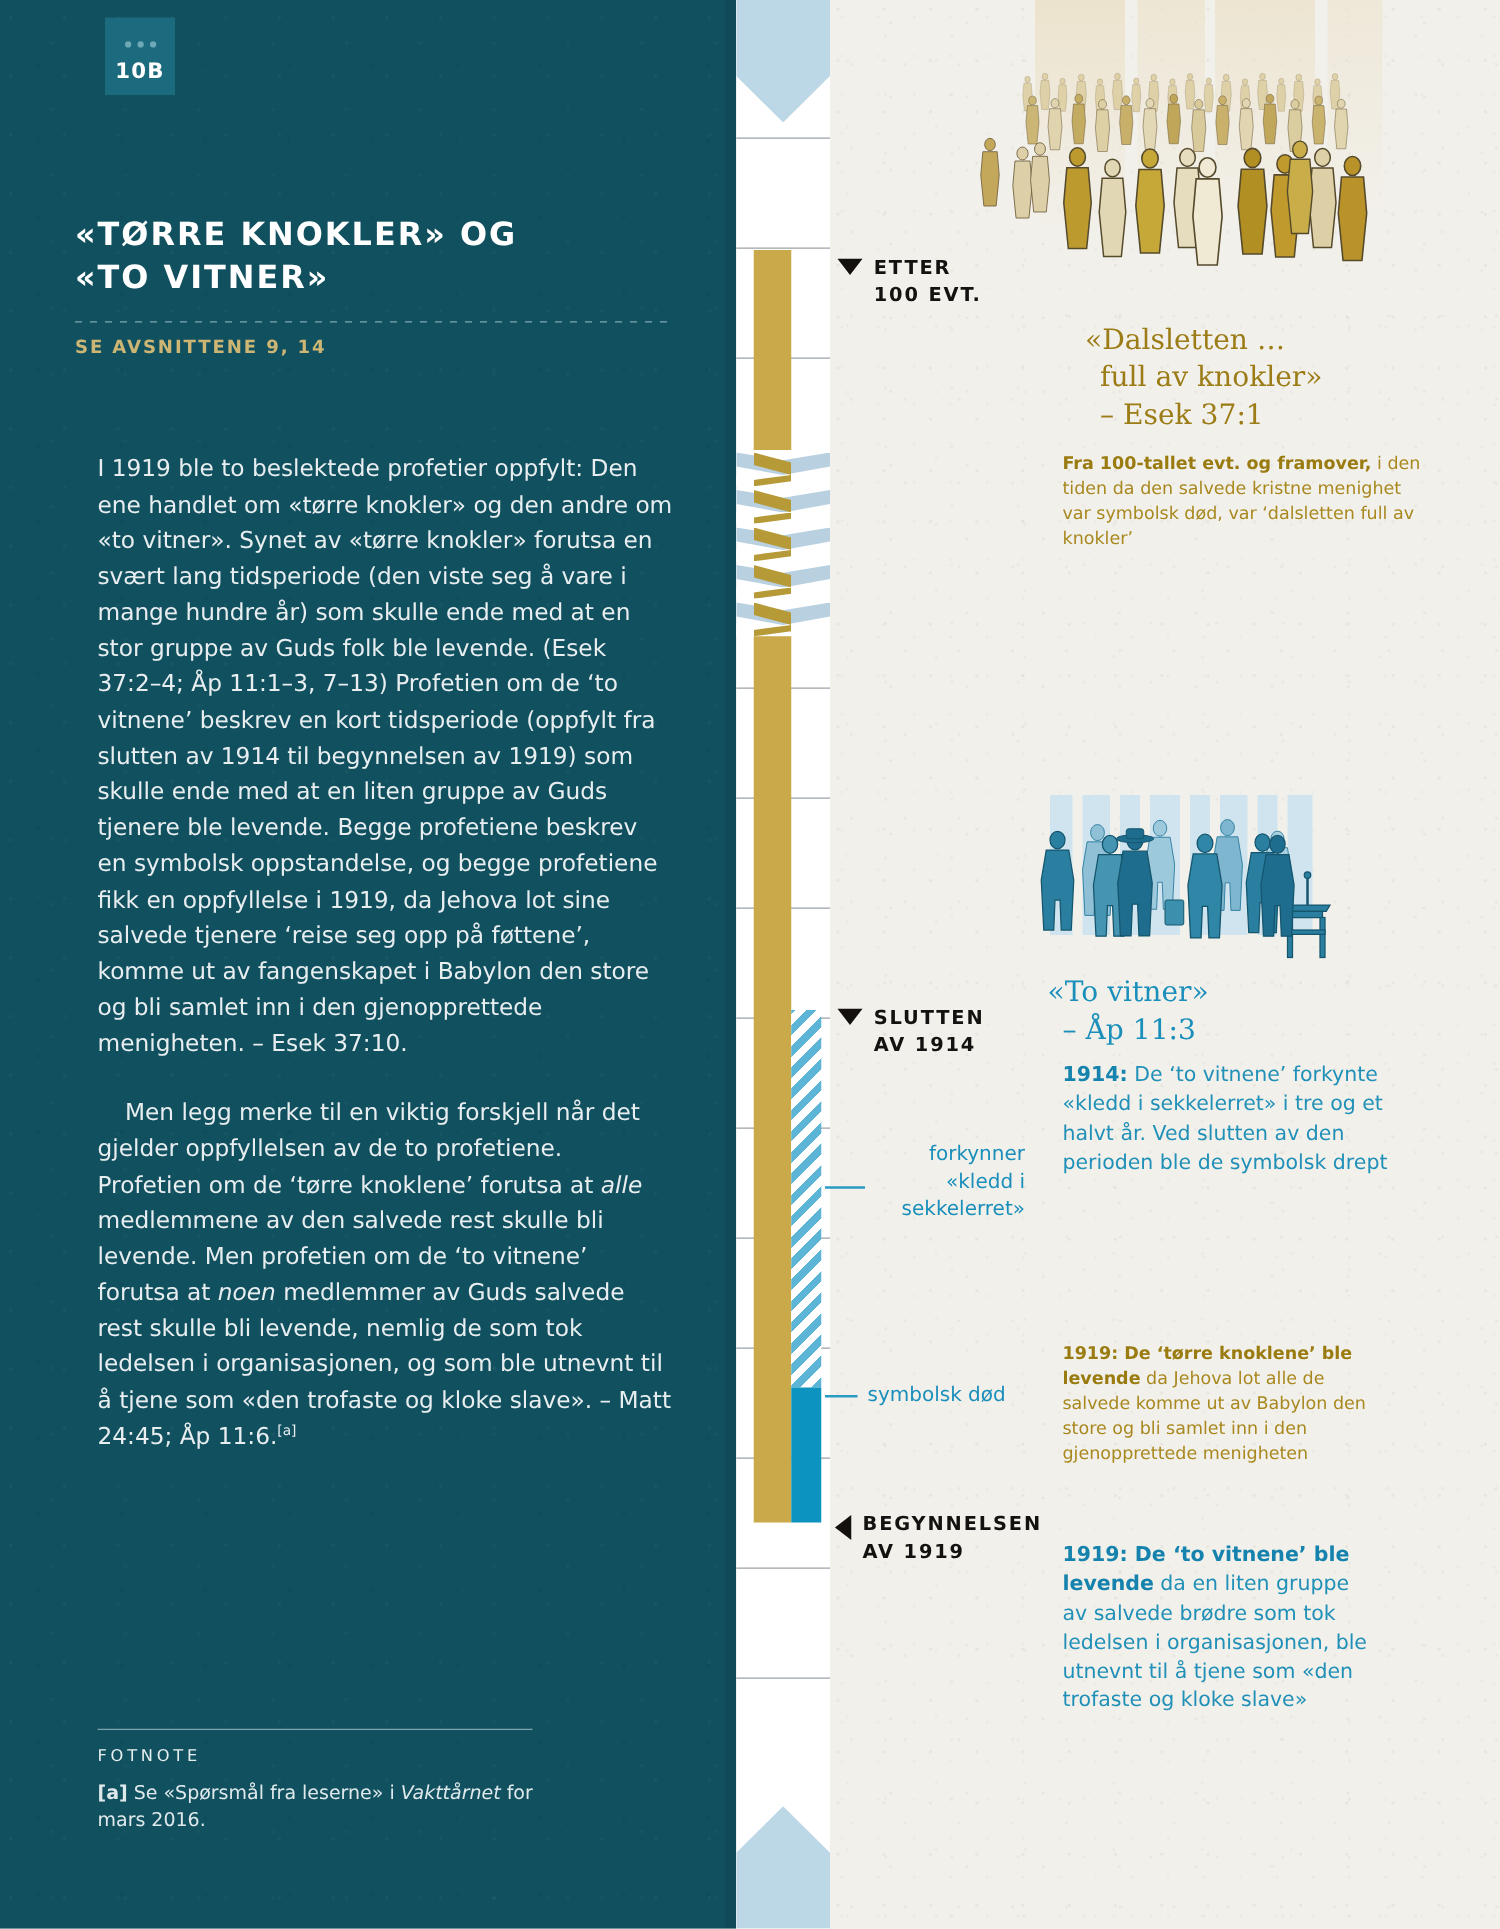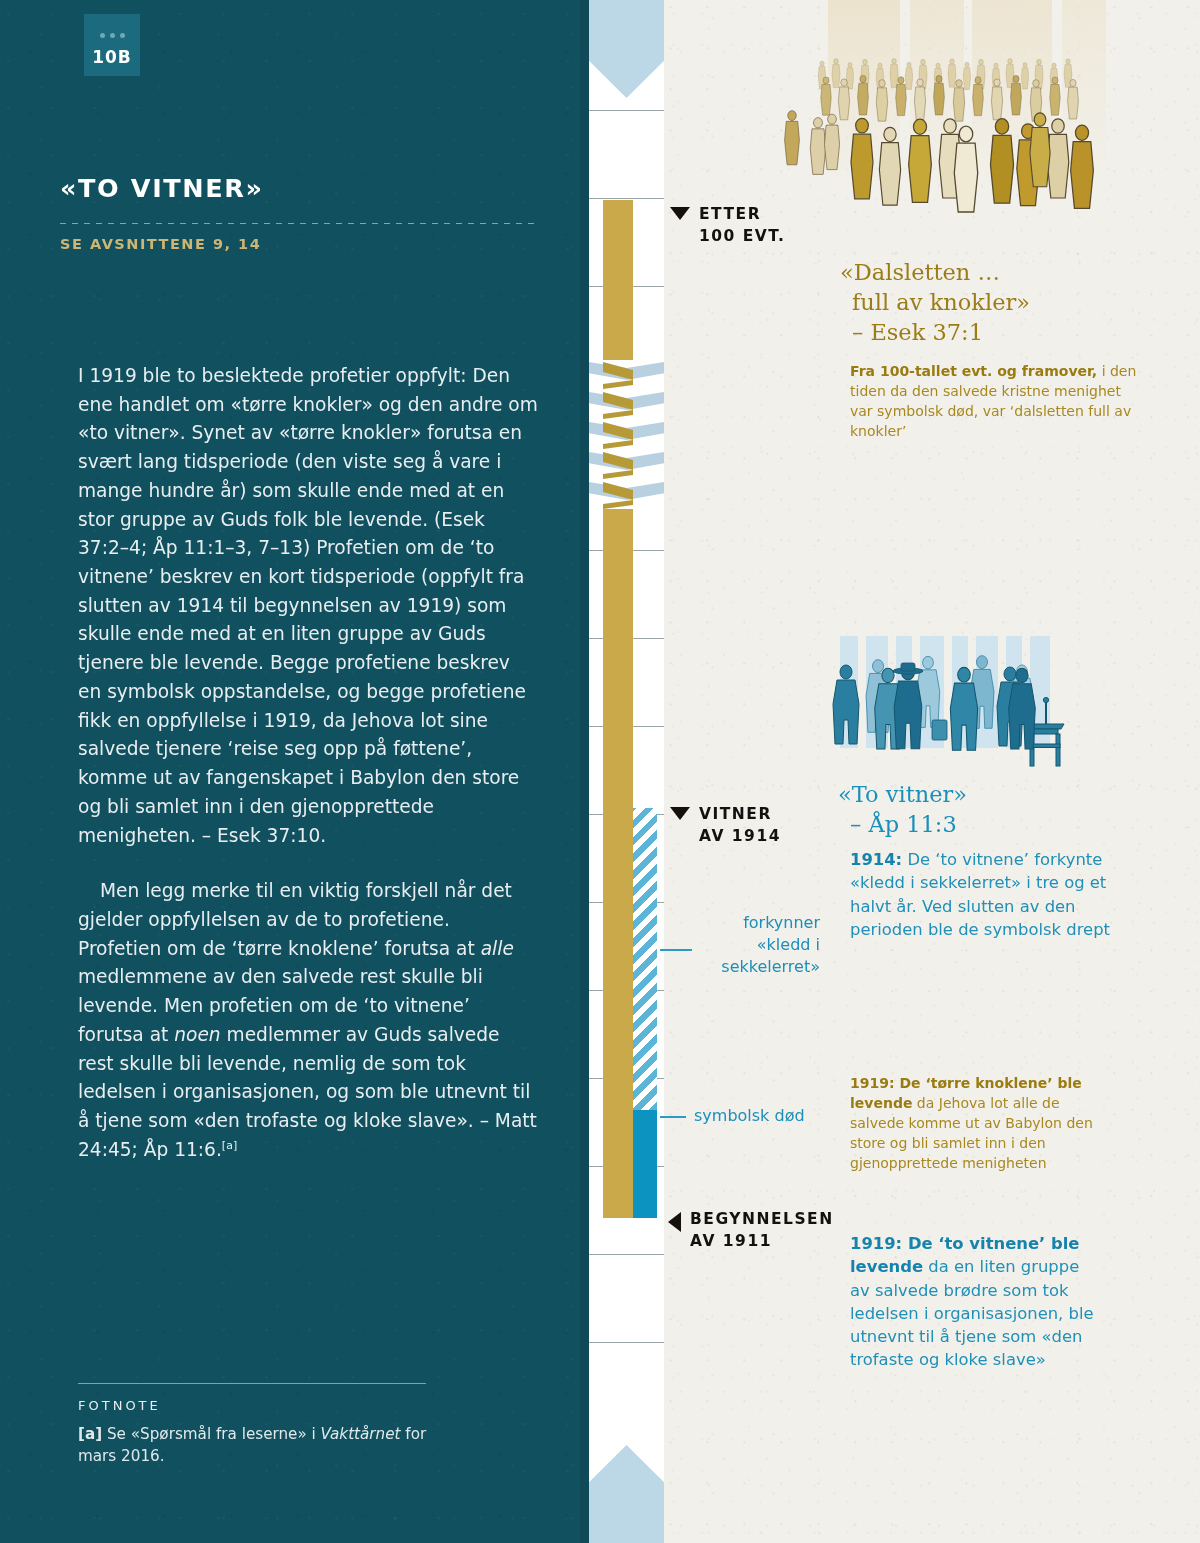--- a/index.html
+++ b/index.html
@@ -147,21 +147,21 @@
   .callout-line{position:absolute;height:2px;background:#2a9cc4;}
   .callout-text{
     color:#1a8fbb;font-size:16px;line-height:1.38;text-align:right;font-weight:400;
   }
 
   
   .illus{position:absolute;z-index:4;}
   .block{position:absolute;z-index:6;}
   .quote-gold{
     color:#9c7c16;font-family:"DejaVu Serif","Liberation Serif",serif;
-    font-size:22.5px;line-height:1.33;
+    font-size:22.5px;line-height:1.33;margin-left:28px;
   }
   .quote-blue{
     color:#1a8fbb;font-family:"DejaVu Serif","Liberation Serif",serif;
     font-size:22.5px;line-height:1.33;
   }
   .para-gold{color:#a8881f;font-size:14px;line-height:1.42;}
   .para-gold b{font-weight:700;color:#9a7b10;}
   .para-blue{color:#2090b8;font-size:16.4px;line-height:1.42;}
   .para-blue b{font-weight:700;color:#1583ad;}
 </style>
@@ -174,20 +174,21 @@
 <div class="page-badge">
   <div class="badge-dots">
     <i></i>
       <i></i>
       <i></i>
   </div>
   <div class="badge-label">10B</div>
 </div>
 
 <div class="hd-wrap">
+  <div class="hd1">«TØRRE KNOKLER» OG</div>
   <div class="hd2">«TO VITNER»</div>
   <div class="dashline"></div>
   <div class="subhead">SE AVSNITTENE 9, 14</div>
 </div>
 
 <div class="body-copy">
   <p>I 1919 ble to beslektede profetier oppfylt: Den ene handlet om «tørre knokler» og den andre om «to vitner». Synet av «tørre knokler» forutsa en svært lang tidsperiode (den viste seg å vare i mange hundre år) som skulle ende med at en stor gruppe av Guds folk ble levende. (Esek 37:2–4; Åp 11:1–3, 7–13) Profetien om de ‘to vitnene’ beskrev en kort tidsperiode (oppfylt fra slutten av 1914 til begynnelsen av 1919) som skulle ende med at en liten gruppe av Guds tjenere ble levende. Begge profetiene beskrev en symbolsk oppstandelse, og begge profetiene fikk en oppfyllelse i 1919, da Jehova lot sine salvede tjenere ‘reise seg opp på føttene’, komme ut av fangenskapet i Babylon den store og bli samlet inn i den gjenopprettede menigheten. – Esek 37:10.</p>
   <p class="indent"><span>Men legg merke til en viktig forskjell når det gjelder oppfyllelsen av de to profetiene. Profetien om de ‘tørre knoklene’ forutsa at </span><em>alle</em><span> medlemmene av den salvede rest skulle bli levende. Men profetien om de ‘to vitnene’ forutsa at </span><em>noen</em><span> medlemmer av Guds salvede rest skulle bli levende, nemlig de som tok ledelsen i organisasjonen, og som ble utnevnt til å tjene som «den trofaste og kloke slave». – Matt 24:45; Åp 11:6.</span><sup>[a]</sup></p>
 </div>
 
@@ -258,30 +259,30 @@
   <div class="tri-down"></div>
   <div class="marker-text">
     <div>ETTER</div>
     <div>100 EVT.</div>
   </div>
 </div>
 
 <div class="marker" style="left:670px;top:803px">
   <div class="tri-down"></div>
   <div class="marker-text">
-    <div>VITNER</div>
+    <div>SLUTTEN</div>
     <div>AV 1914</div>
   </div>
 </div>
 
 <div class="marker" style="left:668px;top:1208px">
   <div class="tri-left"></div>
   <div class="marker-text">
     <div>BEGYNNELSEN</div>
-    <div>AV 1911</div>
+    <div>AV 1919</div>
   </div>
 </div>
 
 <div class="callout" style="left:660px;top:912px;width:160px">
   <div class="callout-line" style="left:0;top:37px;width:32px"></div>
   <div class="callout-text" style="margin-left:40px;width:120px">
     <div>forkynner</div>
     <div>«kledd i</div>
     <div>sekkelerret»</div>
   </div>

